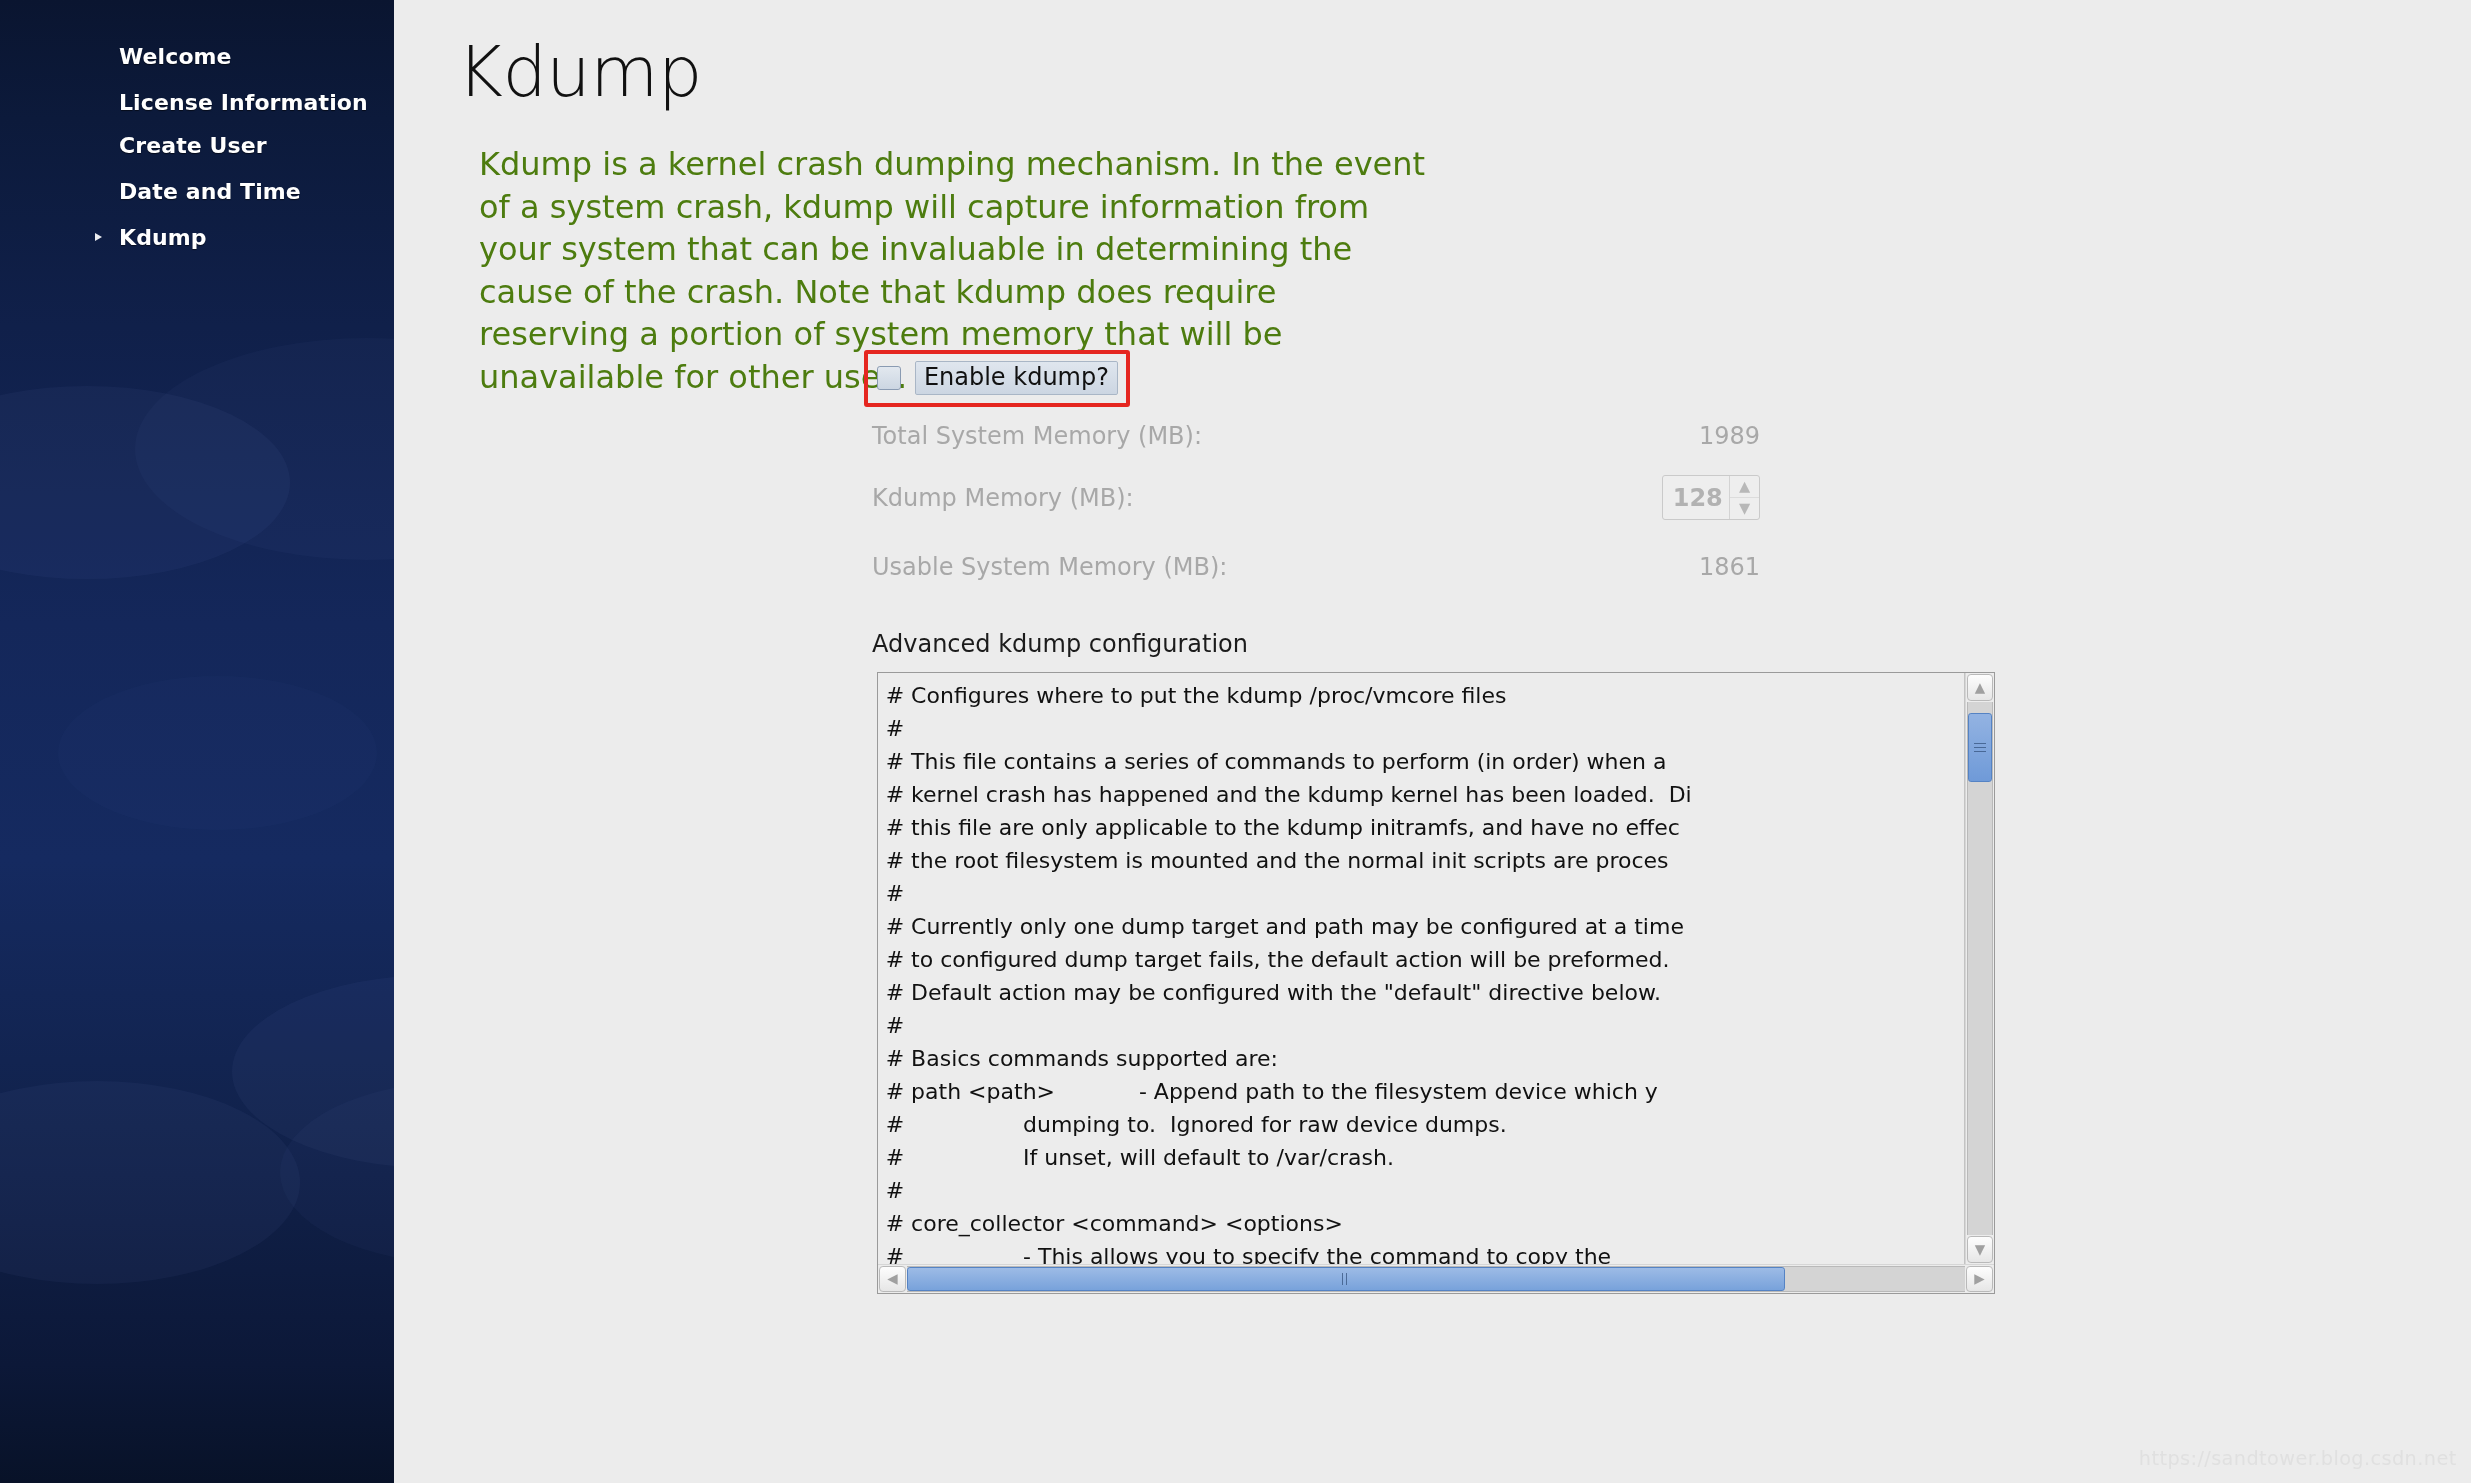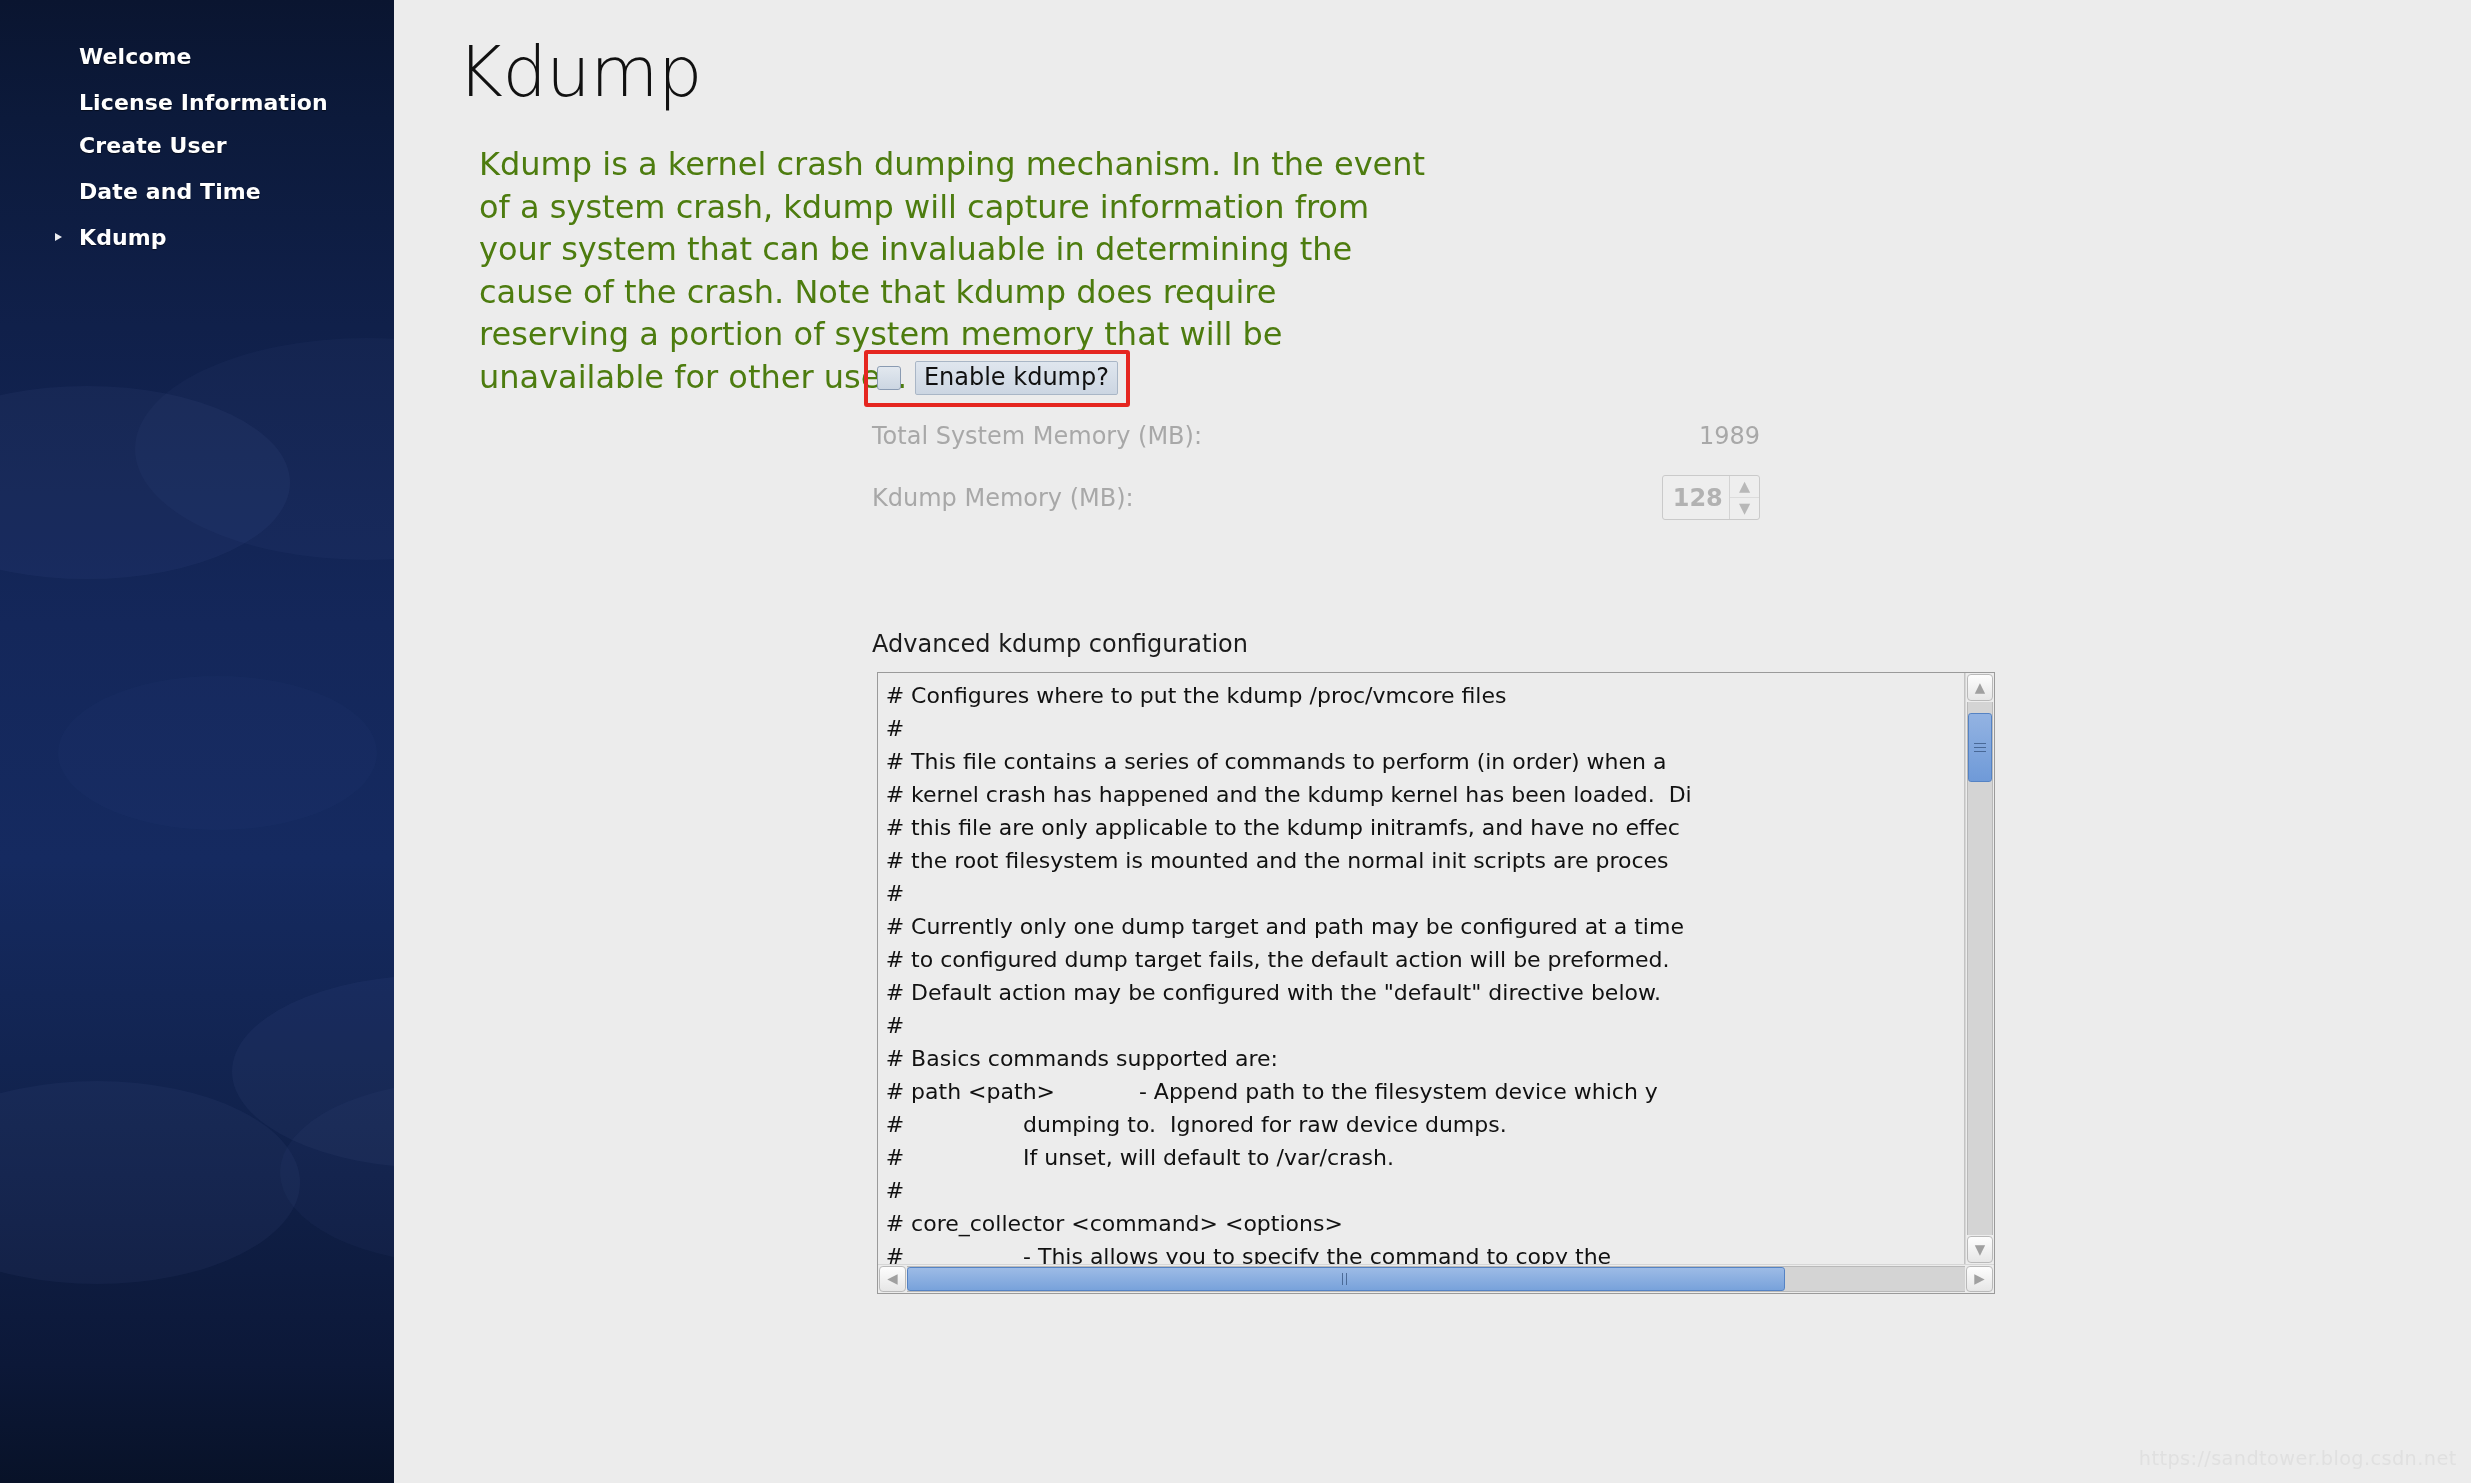--- a/index.html
+++ b/index.html
@@ -56,20 +56,21 @@
   .bubble.b5 { left: -106px; top: 1081px; width: 406px; height: 203px; }
   .bubble.b6 { left: 58px; top: 676px; width: 319px; height: 154px;
                background: rgba(120,150,220,0.028); }
 
   #nav {
     position: absolute;
     left: 0;
     top: 0;
     width: 394px;
     padding-top: 42px;
+    padding-left: 40px;
   }
   .nav-item {
     position: relative;
     color: #ffffff;
     font-size: 22px;
     font-weight: bold;
     line-height: 1.33;
     padding: 0 0 0 79px;
     margin-bottom: 16.4px;
     letter-spacing: 0.1px;
@@ -462,20 +463,24 @@
       <span class="mem-label">Kdump Memory (MB):</span>
       <div id="kdump-spin">
         <div class="spin-val">128</div>
         <div class="spin-btns">
           <div class="sb up">▲</div>
           <div class="sb down">▼</div>
         </div>
       </div>
     </div>
 
+    <div class="mem-row" id="mem-usable">
+      <span class="mem-label">Usable System Memory (MB):</span>
+      <span class="mem-value">1861</span>
+    </div>
 
     <div id="adv-label">Advanced kdump configuration</div>
 
     <div id="editor">
       <div id="editor-body">
         <div id="code-area">
           <div id="code-text"># Configures where to put the kdump /proc/vmcore files
 #
 # This file contains a series of commands to perform (in order) when a
 # kernel crash has happened and the kdump kernel has been loaded.  Di

